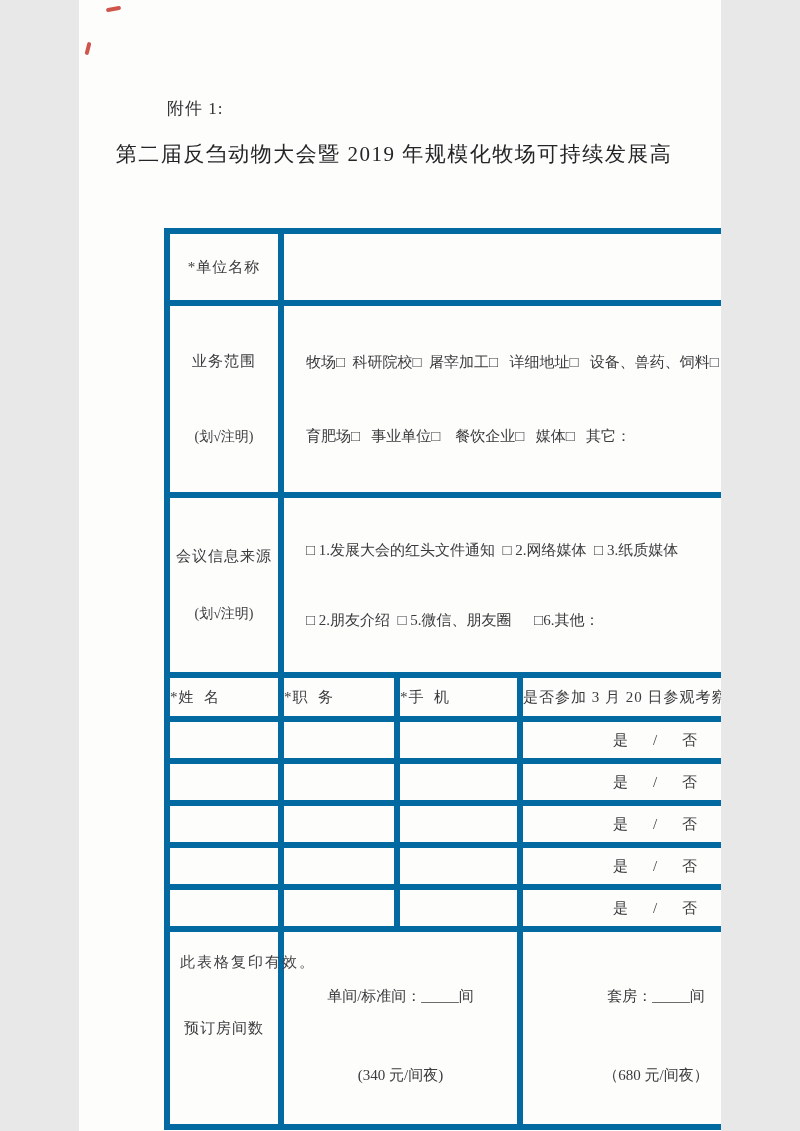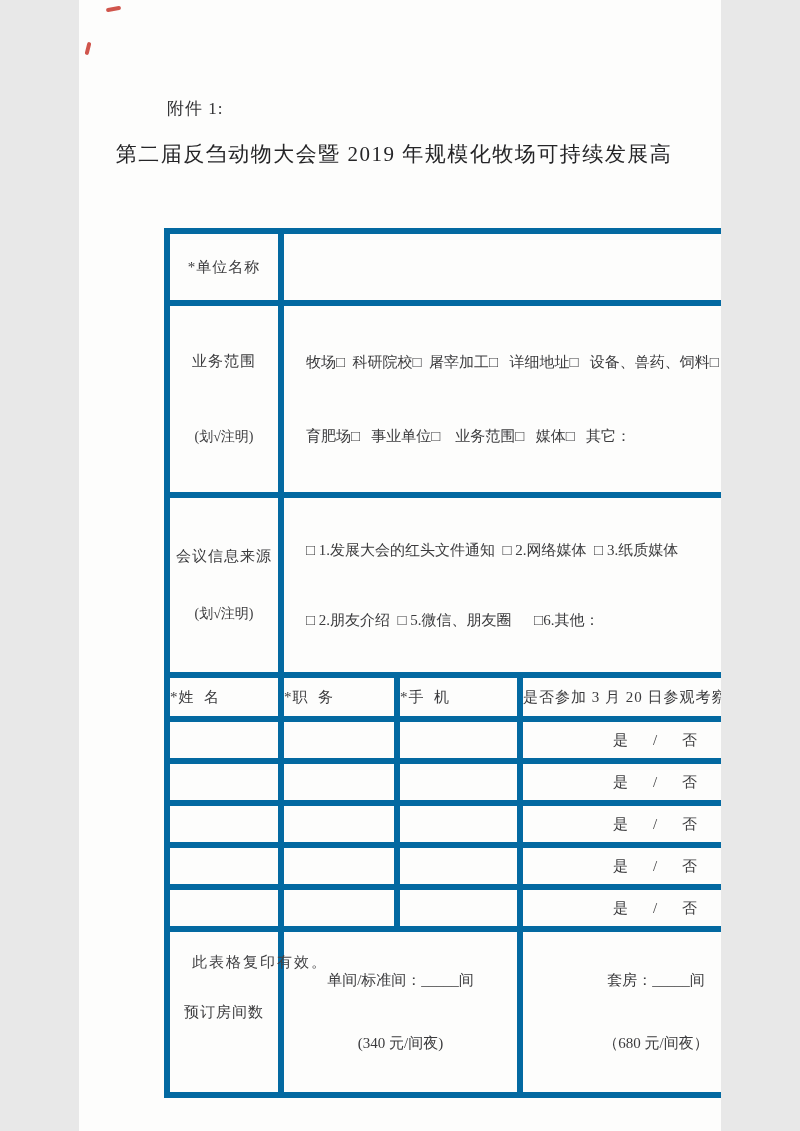--- a/index.html
+++ b/index.html
@@ -47,26 +47,26 @@
     border: 6px solid #0369a1;
     vertical-align: middle;
     white-space: pre-wrap;
   }
   .lbl { text-align: center; letter-spacing: 1px; }
   .lbl .note { font-size: 14px; letter-spacing: 0; }
   .content { padding-left: 22px; }
   .content .line { line-height: 40px; }
   .info-cell .line { line-height: 36px; }
   .yn { text-align: center; letter-spacing: 2px; }
-  .room-cell div { text-align: center; line-height: 29px; }
+  .room-cell div { text-align: center; line-height: 29px; margin-top: 16px; }
   .hdr { text-align: left; letter-spacing: 1px; }
   .biz-label div { line-height: 42px; }
   .src-label div { line-height: 23px; }
   .footer {
-    position: absolute; left: 113px; top: 953px;
+    position: absolute; left: 101px; top: 953px;
     font-size: 15px; letter-spacing: 2px; color: #3f3f41;
   }
   
   tr.r-unit     { height: 72px; }
   tr.r-addr     { height: 68px; }
   tr.r-biz      { height: 96px; }
   tr.r-src      { height: 77px; }
   tr.r-hdr      { height: 44px; }
   tr.r-person   { height: 42px; }
   tr.r-room     { height: 64px; }
@@ -102,21 +102,21 @@
     </tr>
 
 
     <tr class="r-biz">
       <td class="lbl biz-label">
         <div>业务范围</div>
         <div class="note">(划√注明)</div>
       </td>
       <td colspan="5" class="content">
         <div class="line">牧场□  科研院校□  屠宰加工□   详细地址□   设备、兽药、饲料□</div>
-        <div class="line">育肥场□   事业单位□    业务范围□   媒体□   其它：</div>
+        <div class="line">育肥场□   事业单位□    餐饮企业□   媒体□   其它：</div>
       </td>
     </tr>
 
     <tr class="r-src">
       <td class="lbl src-label">
         <div>会议信息来源</div>
         <div class="note">(划√注明)</div>
       </td>
       <td colspan="5" class="content info-cell">
         <div class="line">□ 1.发展大会的红头文件通知  □ 2.网络媒体  □ 3.纸质媒体</div>

